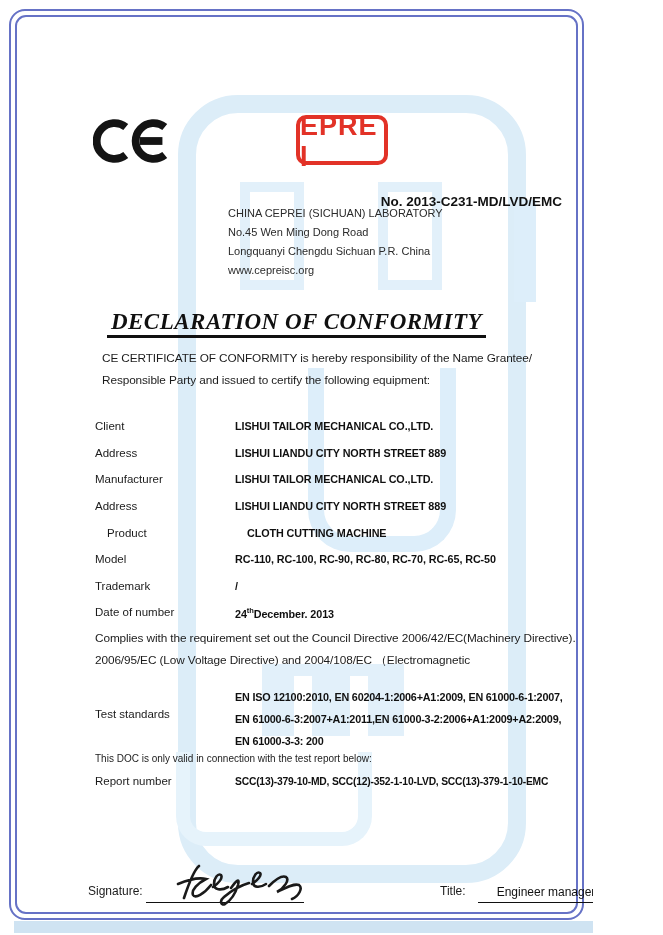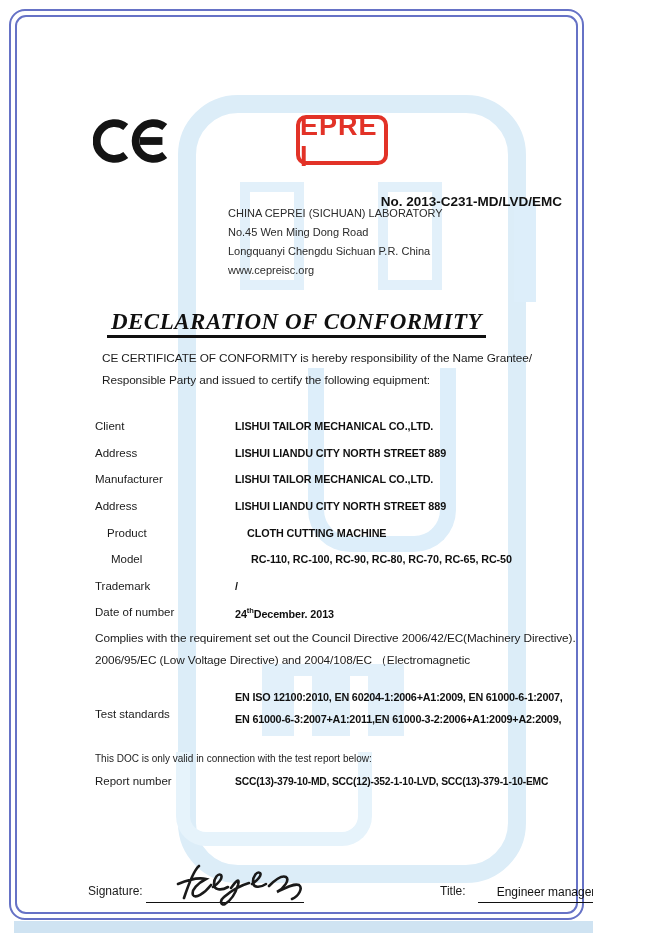--- a/index.html
+++ b/index.html
@@ -38,21 +38,21 @@
   .doc-title{position:absolute;left:0;top:297px;width:100%;text-align:center;margin-top:12px;}
   .doc-title span{font-family:"Liberation Serif","DejaVu Serif",serif;font-weight:bold;font-style:italic;
     font-size:23px;letter-spacing:0.5px;color:#101010;border-bottom:3px solid #101010;padding:0 4px 1px 4px;}
   
   .intro{position:absolute;left:102px;top:348px;font-size:11.8px;line-height:21.5px;color:#1b1b1b;letter-spacing:-0.1px;}
   
   .frow{position:absolute;left:95px;width:480px;font-size:11.5px;}
   .frow .lbl{display:inline-block;width:140px;color:#1b1b1b;vertical-align:top;}
   .frow .val{display:inline-block;font-weight:bold;color:#101010;font-size:10.8px;letter-spacing:-0.1px;vertical-align:top;}
   .r0{top:420px;} .r1{top:447px;} .r2{top:473px;} .r3{top:500px;}
-  .r4{top:527px;padding-left:12px;} .r5{top:553px;margin-left:16px;} .r6{top:580px;} .rdate{top:606px;}
+  .r4{top:527px;padding-left:12px;} .r5{top:553px;} .r6{top:580px;} .rdate{top:606px;}
   .rdate sup{font-size:7.5px;font-weight:bold;}
   
   .compliance{position:absolute;left:95px;top:628px;font-size:11.8px;line-height:21.5px;letter-spacing:-0.1px;color:#1b1b1b;}
   
   .std-label{position:absolute;left:95px;top:708px;font-size:11.5px;}
   .std-lines{position:absolute;left:235px;top:686px;font-size:10.8px;font-weight:bold;line-height:22px;letter-spacing:-0.2px;color:#101010;}
   .validity{position:absolute;left:95px;top:753px;font-size:10px;color:#1b1b1b;}
   .report-row{position:absolute;left:95px;top:775px;font-size:11.5px;}
   .report-row .lbl{display:inline-block;width:140px;}
   .report-row .val{display:inline-block;font-weight:bold;font-size:10.3px;letter-spacing:-0.2px;color:#101010;}
@@ -143,20 +143,21 @@
 
   <div class="compliance">
     <div>Complies with the requirement set out the Council Directive 2006/42/EC(Machinery Directive).</div>
     <div>2006/95/EC (Low Voltage Directive) and 2004/108/EC （Electromagnetic</div>
   </div>
 
   <div class="std-label">Test standards</div>
   <div class="std-lines">
     <div>EN ISO 12100:2010, EN 60204-1:2006+A1:2009, EN 61000-6-1:2007,</div>
     <div>EN 61000-6-3:2007+A1:2011,EN 61000-3-2:2006+A1:2009+A2:2009,</div>
+    <div>EN 61000-3-3: 200</div>
   </div>
 
   <div class="validity">This DOC is only valid in connection with the test report below:</div>
 
   <div class="report-row">
     <span class="lbl">Report number</span><span class="val">SCC(13)-379-10-MD, SCC(12)-352-1-10-LVD, SCC(13)-379-1-10-EMC</span>
   </div>
 
   <div class="sig-label">Signature:</div>
   <div class="sig-line"></div>

